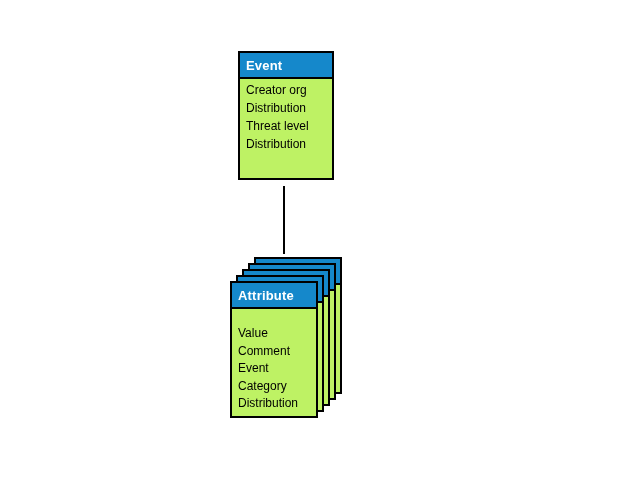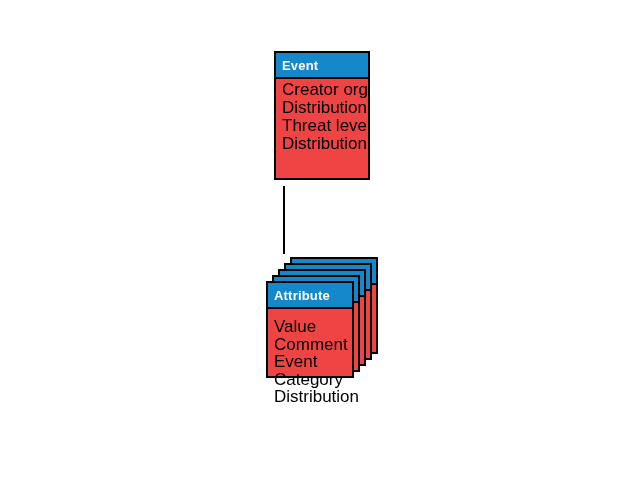--- a/index.html
+++ b/index.html
@@ -12,41 +12,40 @@
     width: 640px;
     height: 480px;
     background: var(--background, #ffffff);
     font-family: "Liberation Sans", sans-serif;
     overflow: hidden;
   }
   .entity-box {
     position: absolute;
     box-sizing: border-box;
     border: 2px solid var(--border, #000000);
-    background: #ef4444;
-    margin-left: 36px;
+    background: #bef264;
   }
   .entity-header {
     box-sizing: content-box;
     height: 24px;
     background: var(--accent, #1588cb);
     border-bottom: 2px solid var(--border, #000000);
     display: flex;
     align-items: center;
     padding-left: 6px;
   }
   .entity-title {
     color: var(--header-text, #ffffff);
     font-weight: bold;
     font-size: 13px;
     letter-spacing: 0.2px;
   }
   .entity-body {
     color: var(--body-text, #000000);
-    font-size: 17px;
+    font-size: 12px;
     padding: 2px 0 0 6px;
   }
   
   .event-box {
     left: 238px;
     top: 51px;
     width: 96px;
     height: 129px;
   }
   .event-box .field { line-height: 18px; white-space: nowrap; }
@@ -57,23 +56,23 @@
     left: 283px;
     top: 186px;
     width: 1.5px;
     height: 68px;
     background: var(--border, #000000);
   }
 
   
   .stack-card {
     width: 88px;
-    height: 97px;
+    height: 137px;
   }
-  .stack-card .entity-body { padding-top: 9px; }
+  .stack-card .entity-body { padding-top: 16px; }
   .stack-card .field { line-height: 17.5px; white-space: nowrap; }
   .card-5 { left: 254px; top: 257px; z-index: 1; }
   .card-4 { left: 248px; top: 263px; z-index: 2; }
   .card-3 { left: 242px; top: 269px; z-index: 3; }
   .card-2 { left: 236px; top: 275px; z-index: 4; }
   .card-1 { left: 230px; top: 281px; z-index: 5; }
 </style>
 </head>
 <body>
 

